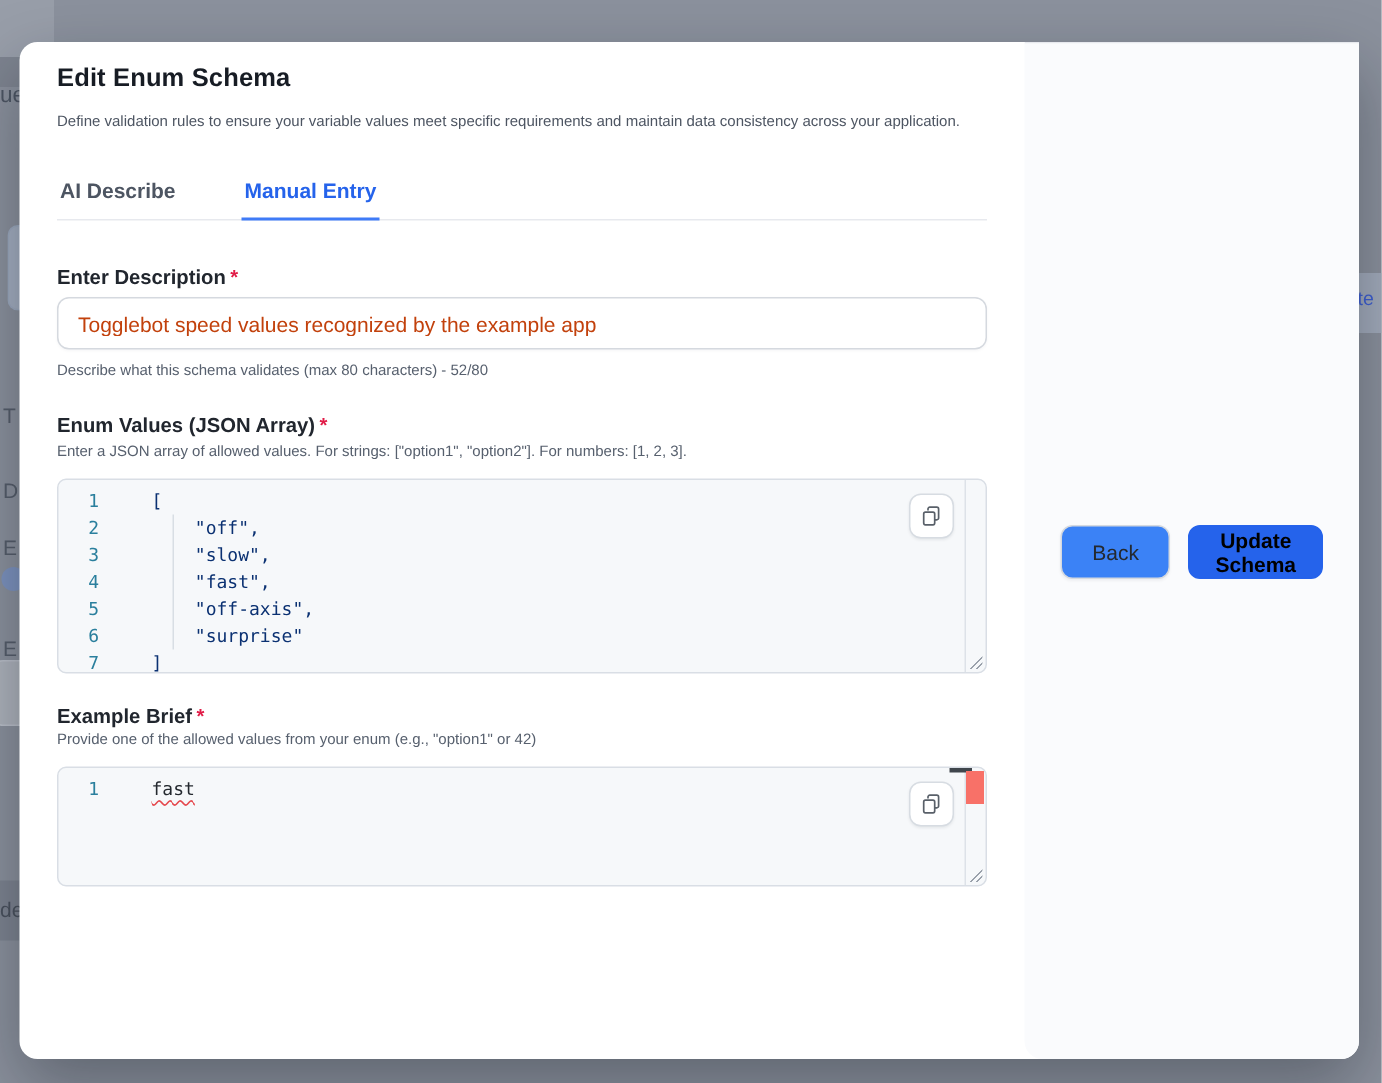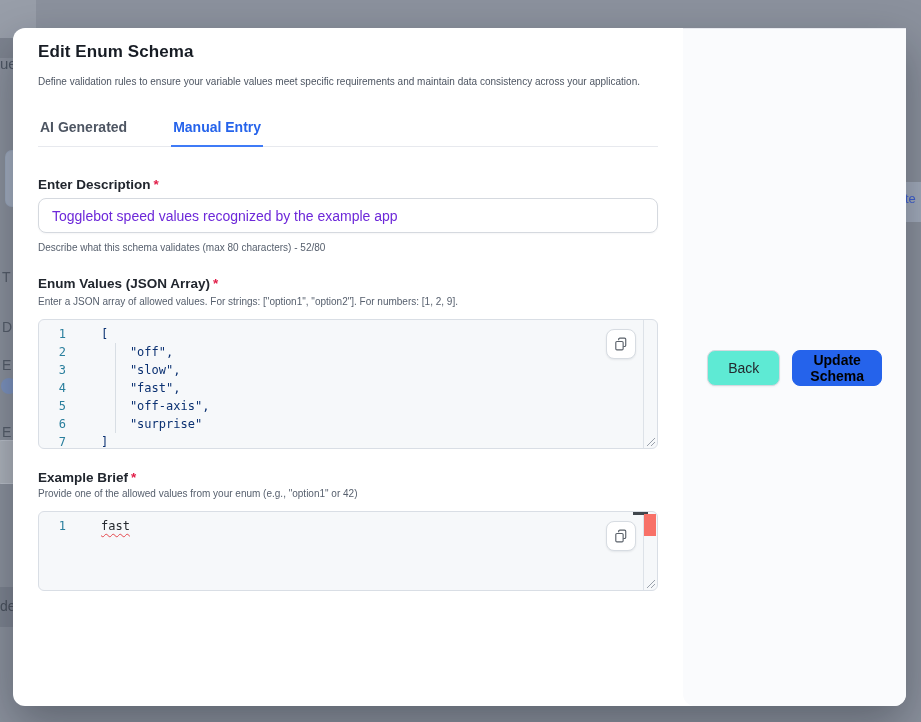--- a/index.html
+++ b/index.html
@@ -28,21 +28,21 @@
   .tab.inactive { color:#4d5562; font-weight:600; }
   .tab.active { color:#2563eb; font-weight:700; border-bottom:2px solid #3f7bf7; margin-bottom:-1px; }
 
   .field-label { font-size:13.5px; font-weight:700; color:#21262e; }
   .req { color:#e11d48; margin-left:3px; font-weight:700; }
   .helper { font-size:10px; color:#57606e; line-height:18px; }
 
   .text-input {
     display:block; width:100%; height:35px; margin-top:6px;
     border:1px solid #d5d9df; border-radius:8px; background:#fff;
-    padding:0 13px; font-size:14px; color:#6d28d9;
+    padding:0 13px; font-size:14px; color:#c2410c;
     font-family:"Liberation Sans", sans-serif;
     box-shadow:0 1px 2px rgba(16,24,40,0.04); outline:none;
   }
 
   
   .editor {
     position:relative; width:100%; background:#f6f8fa;
     border:1px solid #d9dee5; border-radius:6px; overflow:hidden;
     font-family:"DejaVu Sans Mono", monospace; font-size:12px;
   }
@@ -75,21 +75,21 @@
 
   
   .footer {
     flex:0 0 60px; border-top:1px solid #e7e9ee; background:#fafbfd;
     border-radius:0 0 12px 12px;
     display:flex; align-items:center; justify-content:flex-end; gap:12px;
     padding:0 24px;
   }
   .btn { font-family:"Liberation Sans", sans-serif; font-size:14px; border-radius:8px; height:36px; cursor:pointer; }
   .btn-back {
-    background:#5eead4; border:1px solid #d5d9df; color:#24292f; font-weight:400;
+    background:#3b82f6; border:1px solid #d5d9df; color:#24292f; font-weight:400;
     padding:0 20px; box-shadow:0 1px 2px rgba(16,24,40,0.05);
   }
   .btn-primary {
     background:#2563eb; border:1px solid #2563eb; color:#000000; font-weight:700;
     padding:0 17px;
   }
 
   .mt0{margin-top:0} .mt2{margin-top:2px} .mt8{margin-top:8px}
   .mt19{margin-top:19px} .mt21{margin-top:21px} .mt30{margin-top:30px} .mt6{margin-top:6px}
 </style>
@@ -114,34 +114,34 @@
   <span class="bd-frag" style="left:905px;top:191px;color:#3d5ed1;font-size:13px;">te</span>
 </div>
 
 <div class="modal">
   <div class="modal-body">
 
     <div class="title">Edit Enum Schema</div>
     <div class="desc">Define validation rules to ensure your variable values meet specific requirements and maintain data consistency across your application.</div>
 
     <div class="tabs">
-      <div class="tab inactive">AI Generated</div>
+      <div class="tab inactive">AI Describe</div>
       <div class="tab active">Manual Entry</div>
     </div>
 
     <div class="field-label mt30">
       <span>Enter Description</span><span class="req">*</span>
     </div>
     <input class="text-input" type="text" value="Togglebot speed values recognized by the example app" style="">
     <div class="helper mt6">Describe what this schema validates (max 80 characters) - 52/80</div>
 
     <div class="field-label mt19">
       <span>Enum Values (JSON Array)</span><span class="req">*</span>
     </div>
-    <div class="helper mt2">Enter a JSON array of allowed values. For strings: ["option1", "option2"]. For numbers: [1, 2, 9].</div>
+    <div class="helper mt2">Enter a JSON array of allowed values. For strings: ["option1", "option2"]. For numbers: [1, 2, 3].</div>
 
     <div class="editor mt8" style="height:130px;">
       <div class="lines">
         <div class="line">
             <span class="ln">1</span>
             <span class="code">[</span>
           </div>
         <div class="line">
             <span class="ln">2</span>
             <span class="code">    "off",</span>

